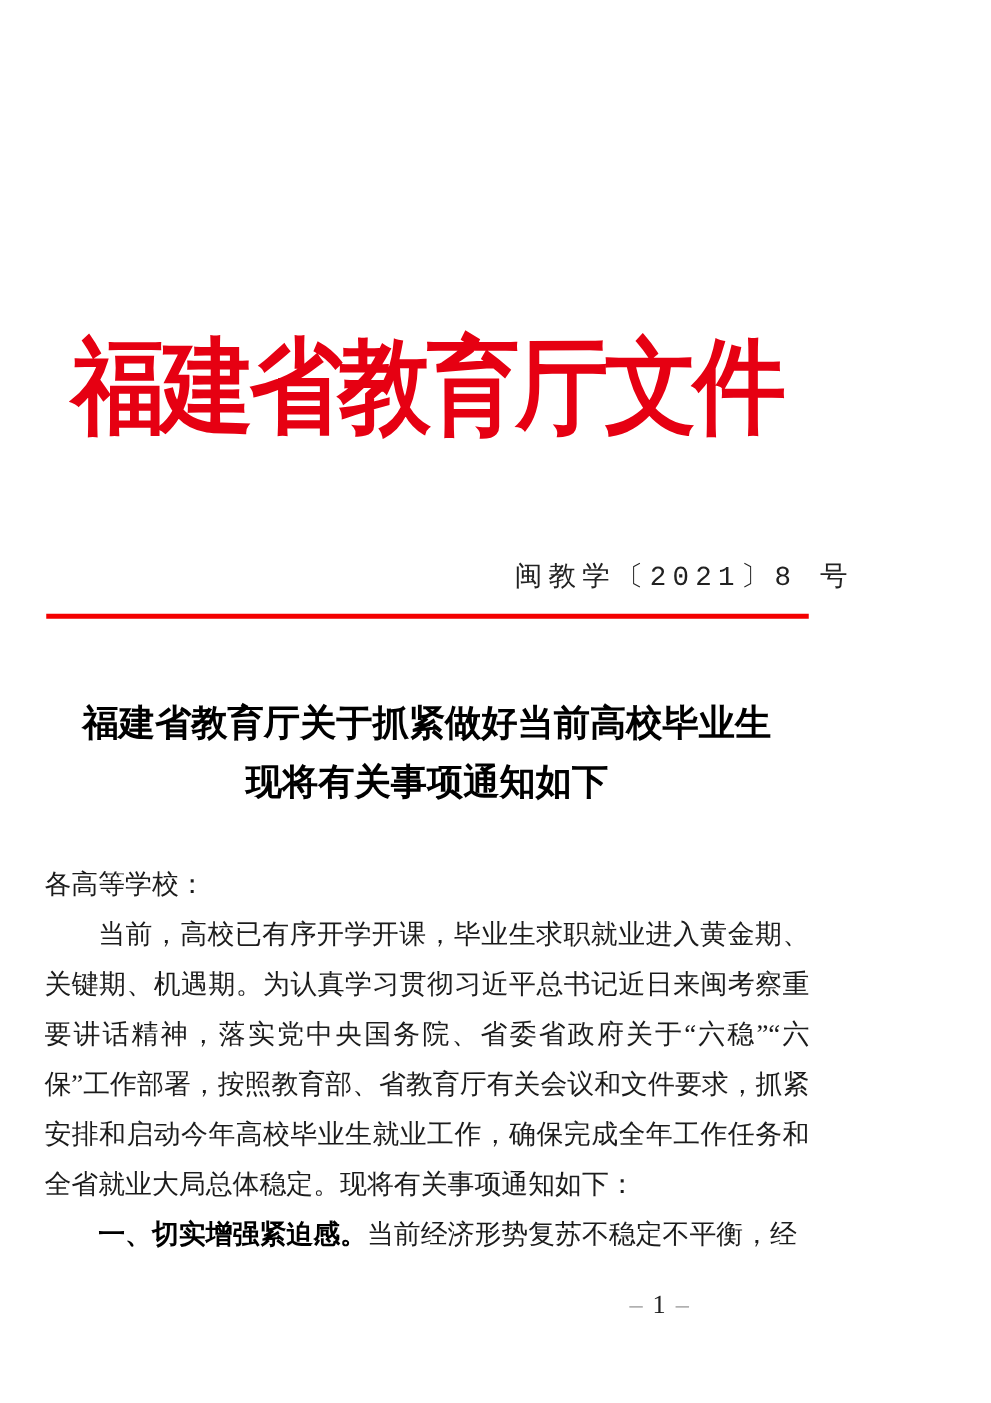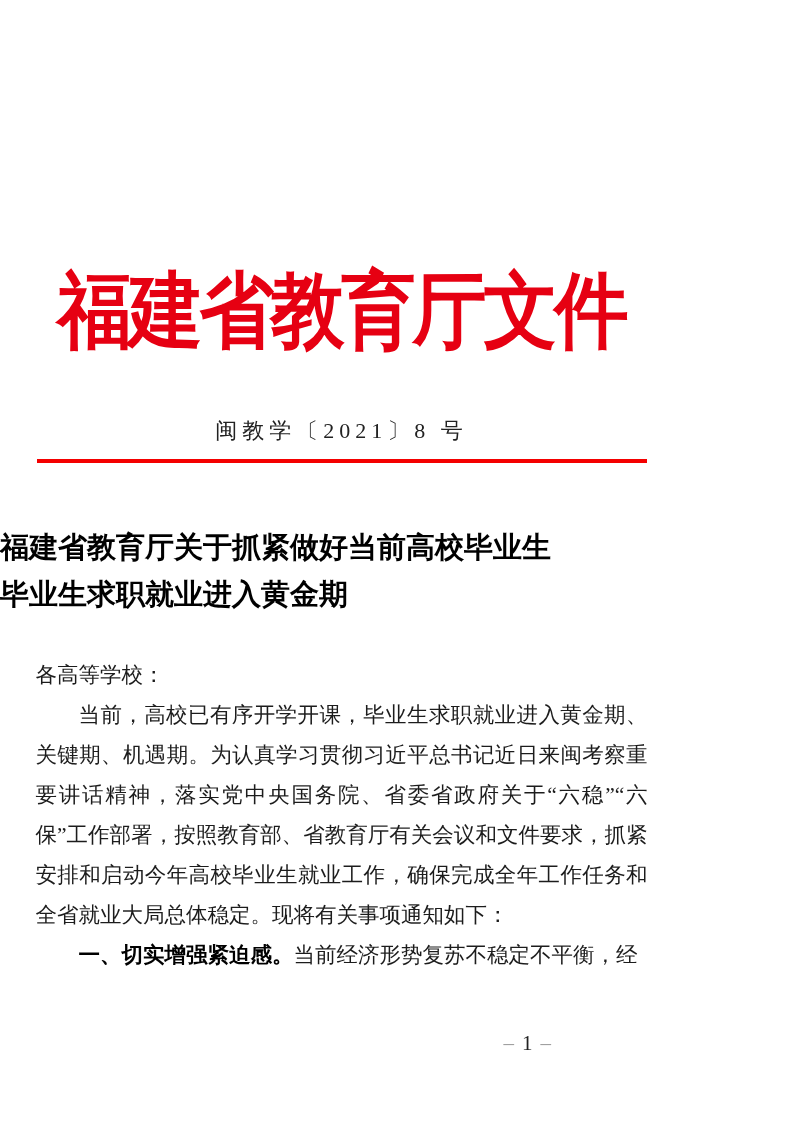--- a/index.html
+++ b/index.html
@@ -24,38 +24,39 @@
     line-height: 95px;
     font-weight: 700;
     letter-spacing: -3px;
     color: #e60012;
     transform: scaleY(1.12);
     transform-origin: center;
     white-space: nowrap;
   }
   
   .doc-number {
-    margin-top: 58px;
-    text-align: center;
+    margin-top: 90px;
+    text-align: right;
     font-size: 22px;
     line-height: 28px;
     letter-spacing: 5px;
     color: #222222;
+    font-family: Liberation Mono, monospace;
   }
   
   .red-separator {
     width: 610px;
     height: 4px;
     margin: 14px auto 0 auto;
     background: #f40000;
   }
   
   .doc-title {
     margin: 61px 0 0 0;
-    text-align: left;
+    text-align: center;
     font-size: 29px;
     line-height: 47px;
     font-weight: 700;
     color: #000000;
   }
   .doc-title .title-line {
     display: block;
   }
   
   .body-col {
@@ -101,21 +102,21 @@
 <div class="page">
 
   <div class="agency-header">福建省教育厅文件</div>
 
   <div class="doc-number">闽教学〔2021〕8 号</div>
 
   <div class="red-separator"></div>
 
   <h1 class="doc-title">
     <span class="title-line">福建省教育厅关于抓紧做好当前高校毕业生</span>
-    <span class="title-line">毕业生求职就业进入黄金期</span>
+    <span class="title-line">现将有关事项通知如下</span>
   </h1>
 
   <div class="body-col">
     <p class="salutation">各高等学校：</p>
 
     <p class="para">当前，高校已有序开学开课，毕业生求职就业进入黄金期、关键期、机遇期。为认真学习贯彻习近平总书记近日来闽考察重要讲话精神，落实党中央国务院、省委省政府关于“六稳”“六保”工作部署，按照教育部、省教育厅有关会议和文件要求，抓紧安排和启动今年高校毕业生就业工作，确保完成全年工作任务和全省就业大局总体稳定。现将有关事项通知如下：</p>
 
     <p class="para">
       <span class="lead-bold">一、切实增强紧迫感。</span><span>当前经济形势复苏不稳定不平衡，经</span>
     </p>

